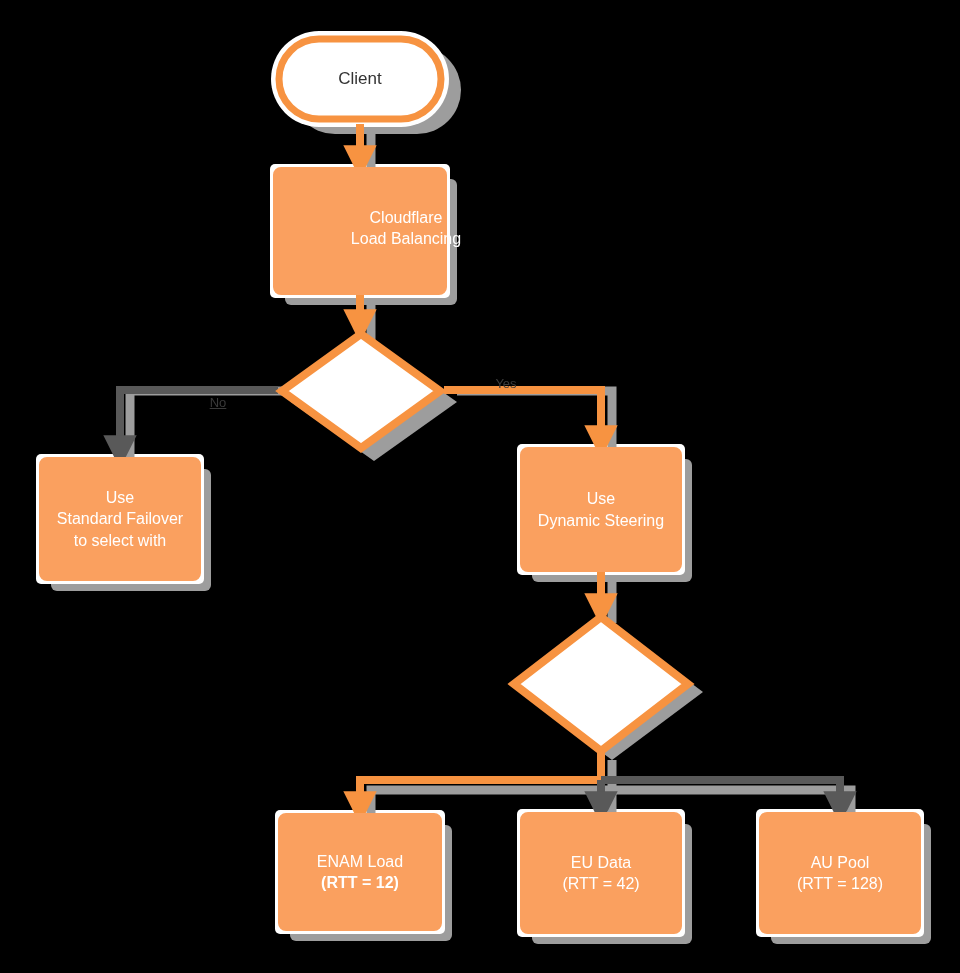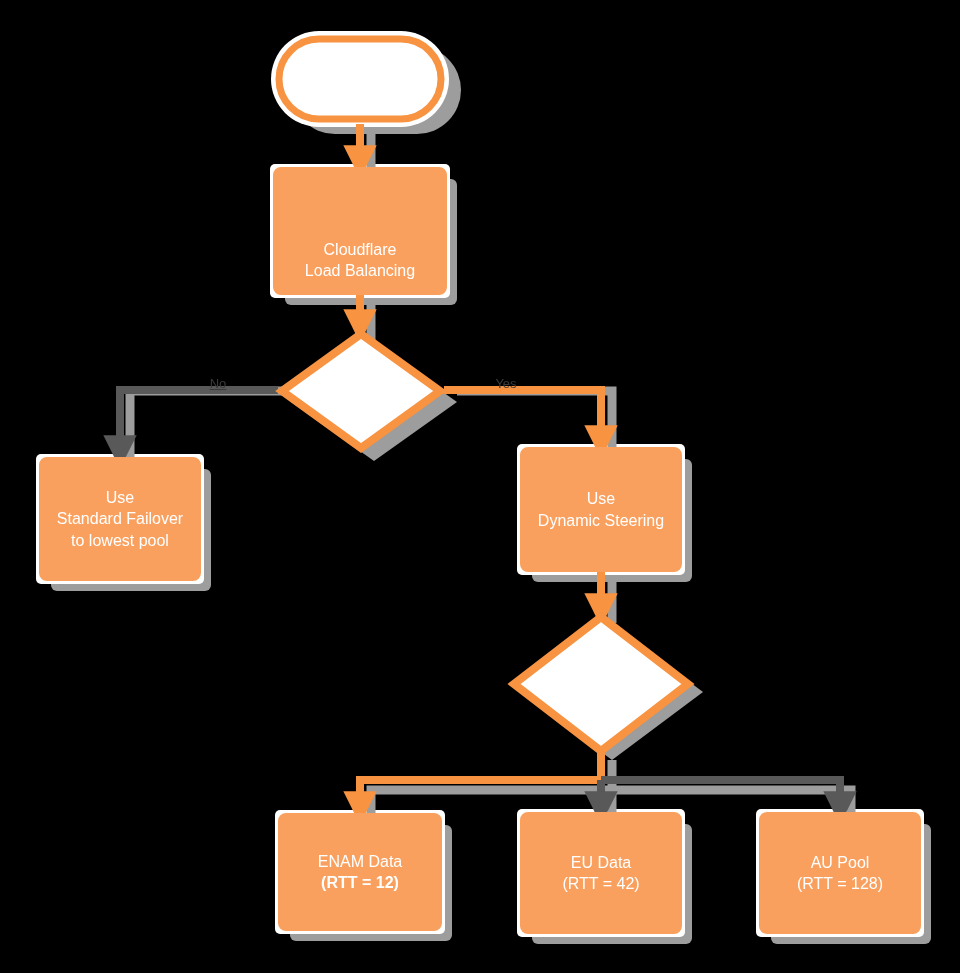--- a/index.html
+++ b/index.html
@@ -131,51 +131,54 @@
 
     <polygon points="601,617 688,684 601,751 514,684" fill="#ffffff" stroke="#f79341" stroke-width="8"></polygon>
 
     <rect x="279" y="814" width="162" height="116" rx="7" fill="#faa05f" stroke="#faa05f" stroke-width="2"></rect>
 
     <rect x="521" y="813" width="160" height="120" rx="7" fill="#faa05f" stroke="#faa05f" stroke-width="2"></rect>
 
     <rect x="760" y="813" width="160" height="120" rx="7" fill="#faa05f" stroke="#faa05f" stroke-width="2"></rect>
   </svg>
 
+  <div class="node-label t-dark" style="left:279px; top:39px; width:162px; height:80px;">
+    <span>Client</span>
+  </div>
 
-  <div class="node-label t-light" style="left:274px; top:184px; width:172px; height:152px;">
+  <div class="node-label t-light" style="left:274px; top:152px; width:172px; height:152px;padding-left:46px;">
     <span>Cloudflare</span>
     <span>Load Balancing</span>
   </div>
 
 
   <div class="node-label t-light" style="left:34px; top:458px; width:172px; height:122px;">
     <span>Use</span>
     <span>Standard Failover</span>
-    <span>to lowest pool</span>
+    <span>to select with</span>
   </div>
 
   <div class="node-label t-light" style="left:515px; top:448px; width:172px; height:123px;">
     <span>Use</span>
     <span>Dynamic Steering</span>
   </div>
 
 
   <div class="node-label t-light" style="left:279px; top:814px; width:162px; height:116px;">
-    <span>ENAM Data</span>
+    <span>ENAM Load</span>
     <span class="t-bold">(RTT = 12)</span>
   </div>
 
   <div class="node-label t-light" style="left:521px; top:813px; width:160px; height:120px;">
     <span>EU Data</span>
     <span>(RTT = 42)</span>
   </div>
 
   <div class="node-label t-light" style="left:760px; top:813px; width:160px; height:120px;">
     <span>AU Pool</span>
     <span>(RTT = 128)</span>
   </div>
 
-  <div class="edge-label" style="left:200px; top:377px; width:36px;text-decoration:underline;">No</div>
+  <div class="edge-label" style="left:200px; top:396px; width:36px;text-decoration:underline;">No</div>
 
   <div class="edge-label" style="left:488px; top:377px; width:36px;">Yes</div>
 
 </div>
 
 </body></html>

